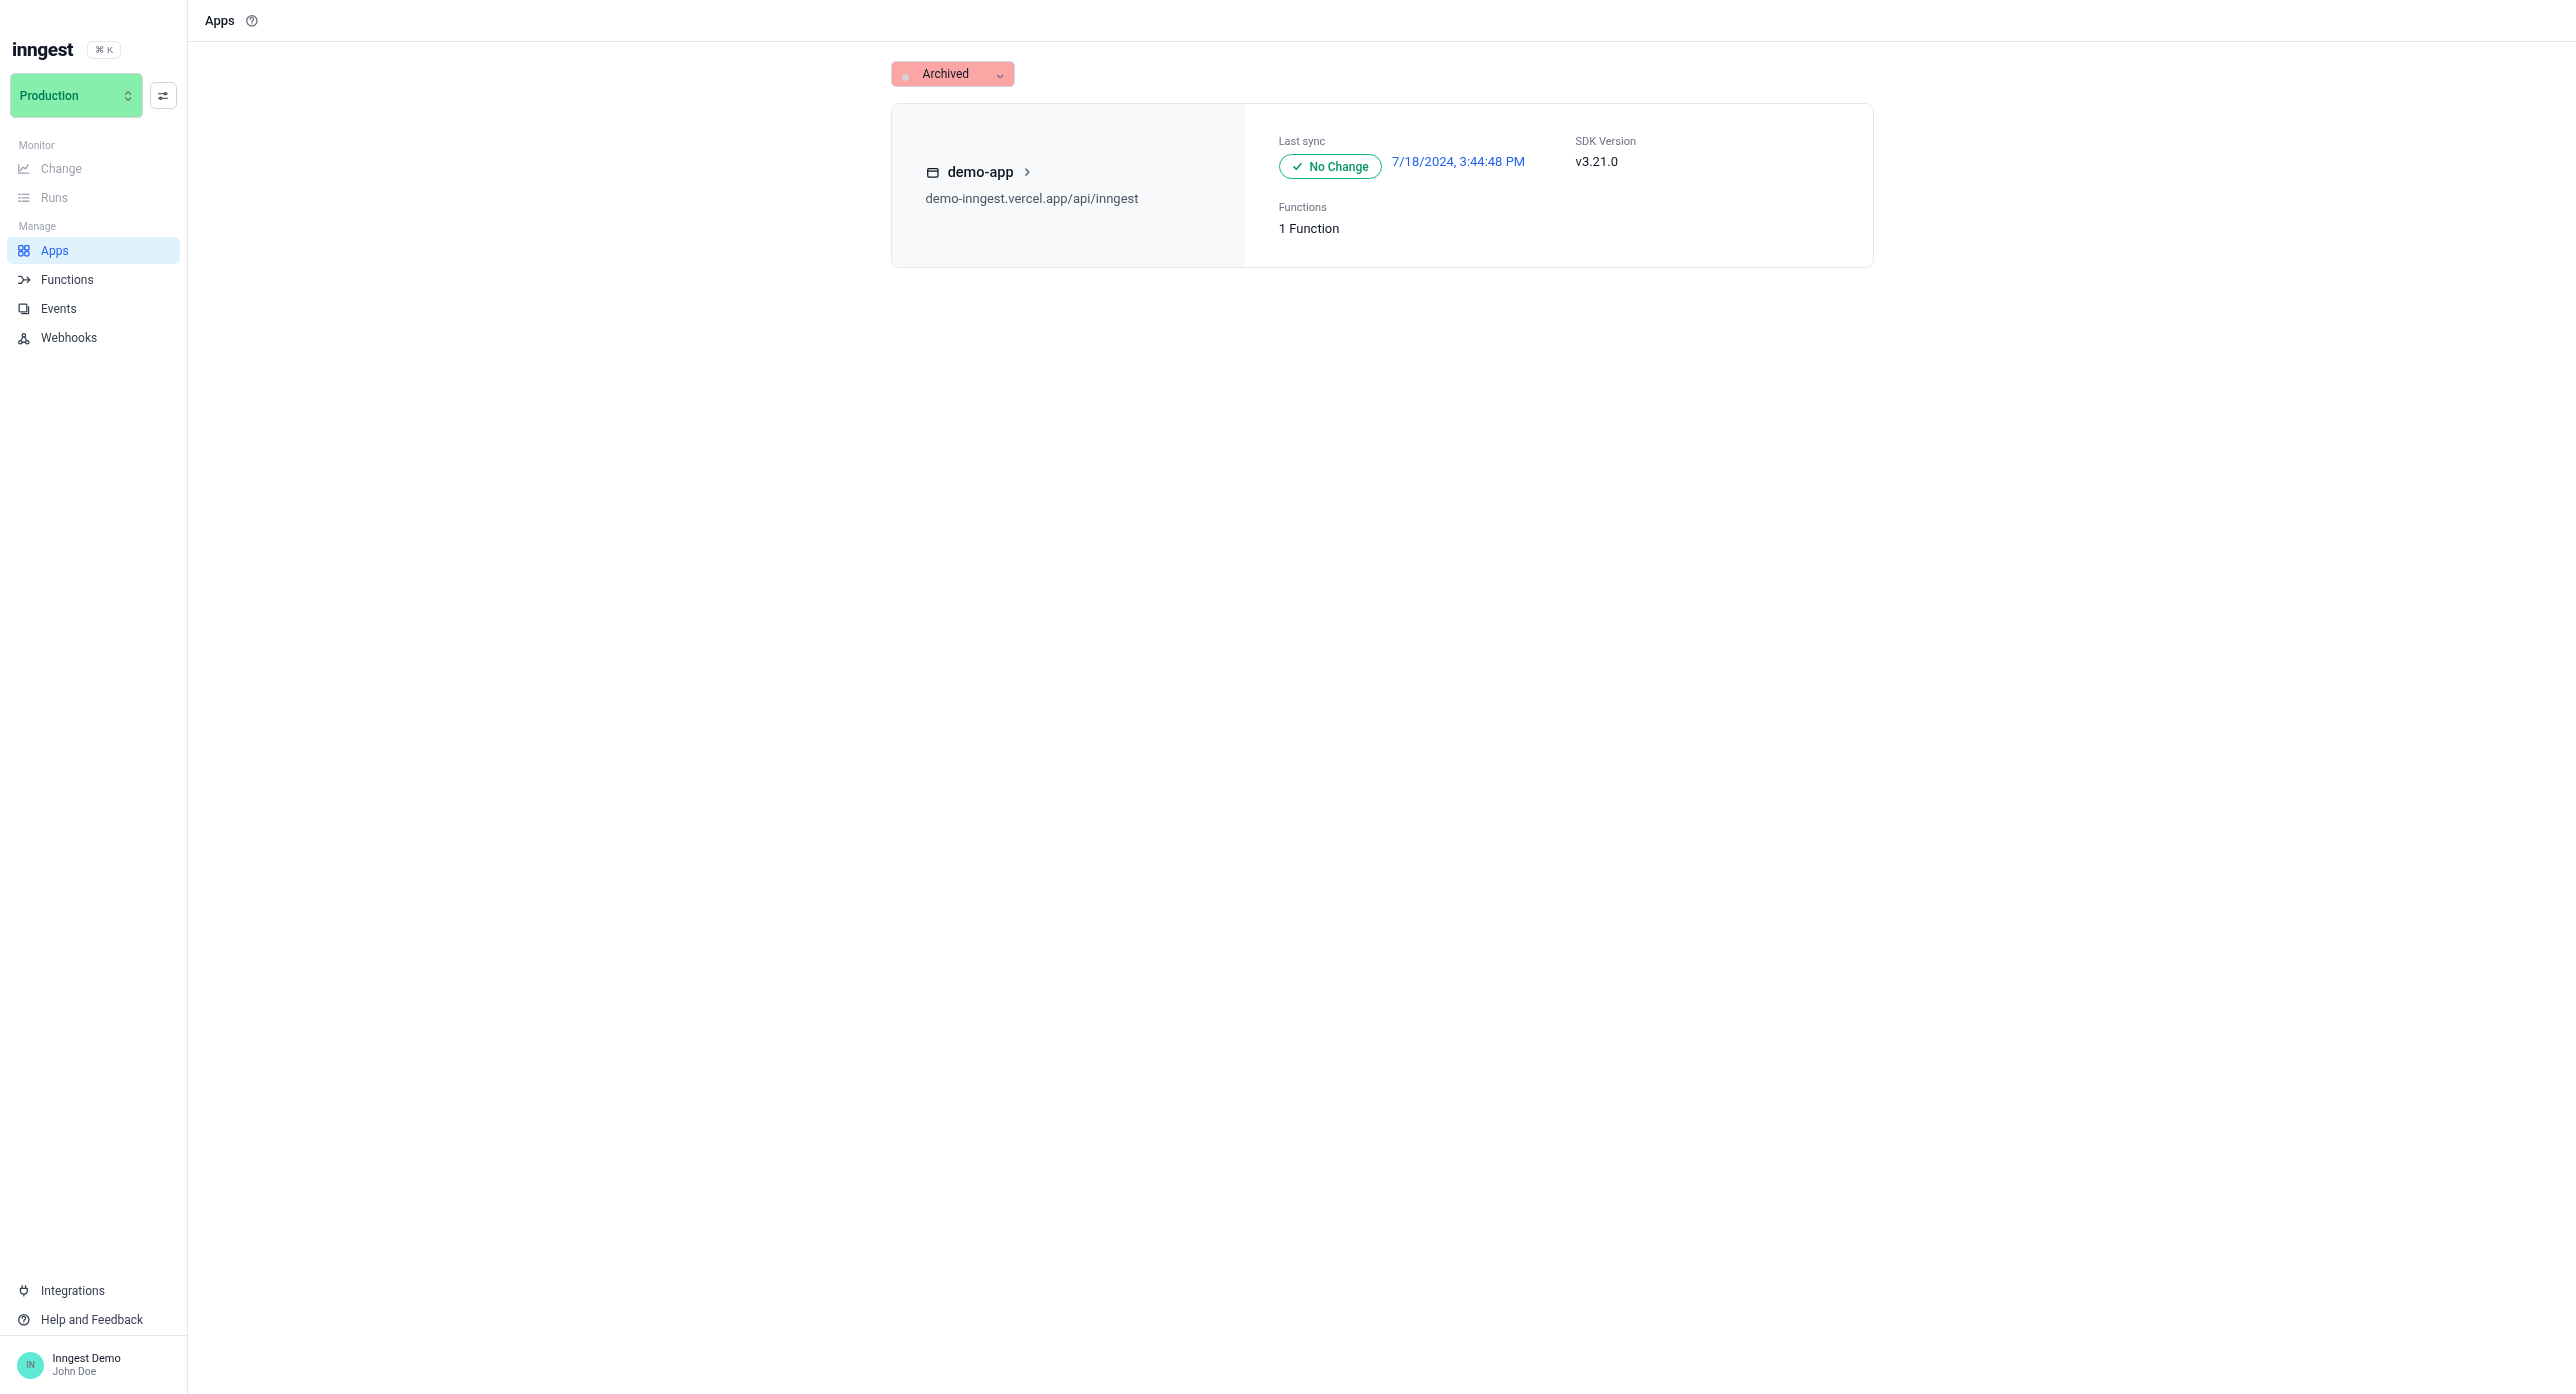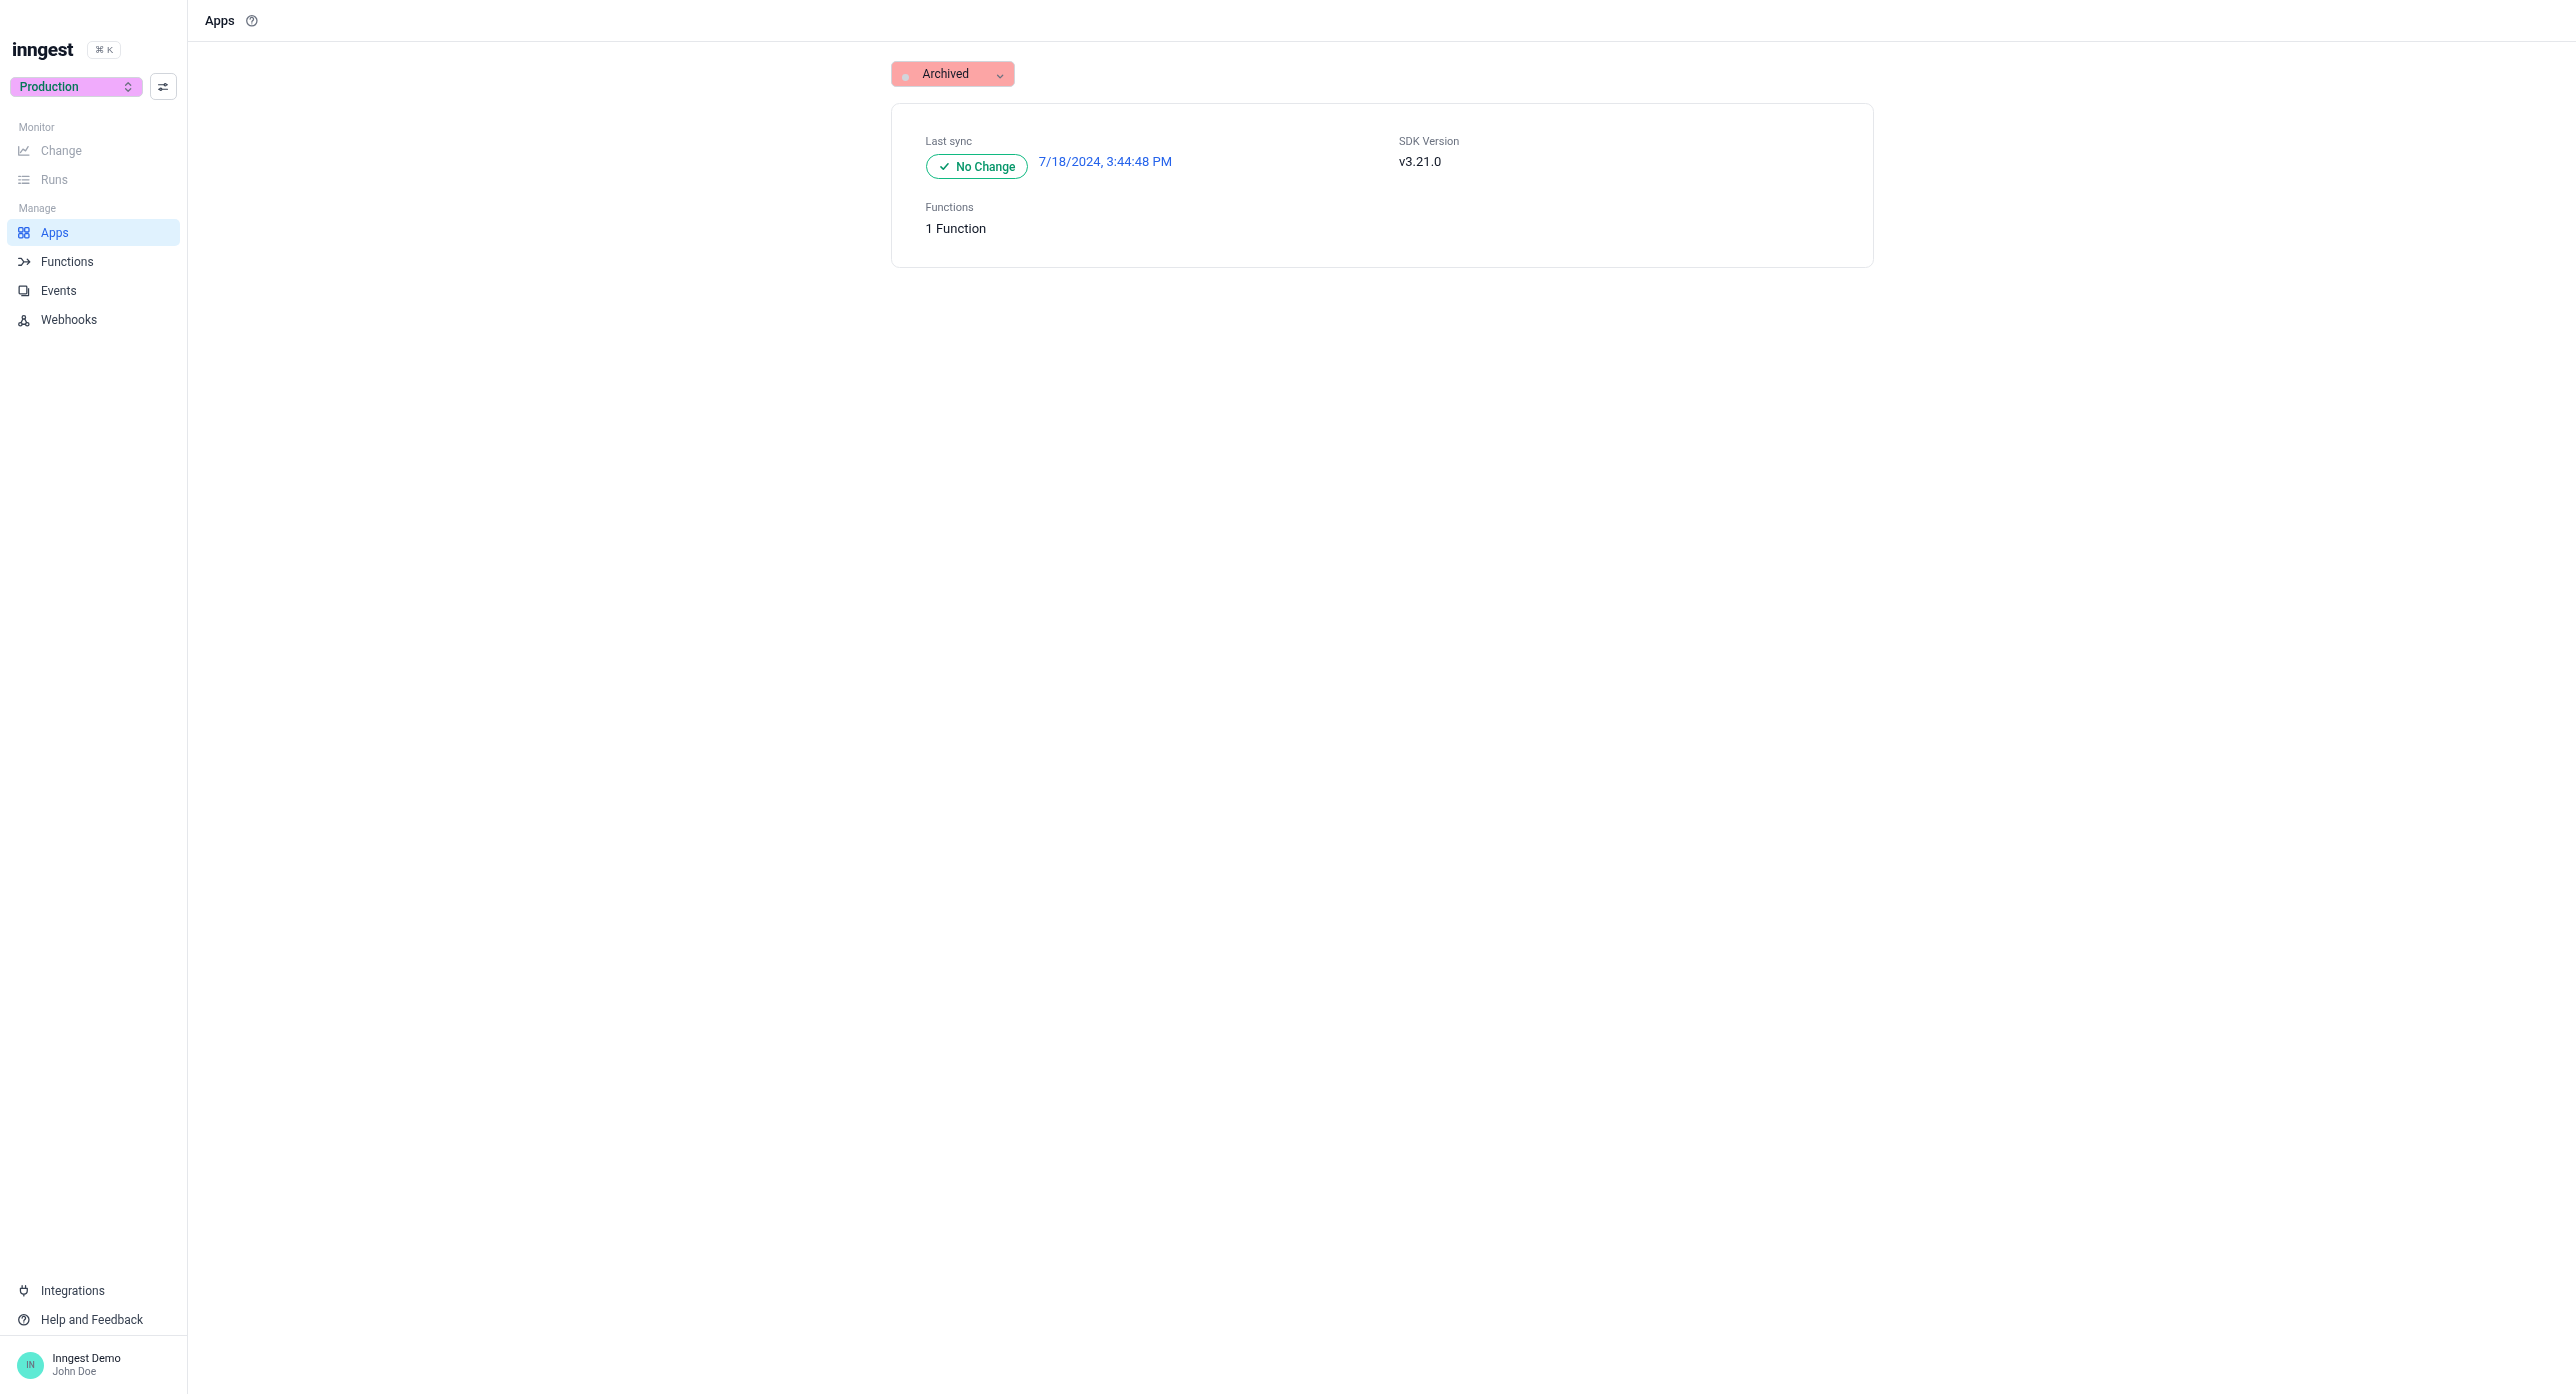--- a/index.html
+++ b/index.html
@@ -5,21 +5,21 @@
 * { box-sizing: border-box; margin: 0; padding: 0; }
 body { font-family: -apple-system, BlinkMacSystemFont, "Segoe UI", Roboto, Helvetica, Arial, sans-serif; font-size: 12px; color: #1f2937; background: #fff; }
 .app { display: flex; height: 100vh; width: 100vw; }
 
 
 .sidebar { width: 188px; border-right: 0.9px solid #e5e7eb; display: flex; flex-direction: column; flex-shrink: 0; }
 .sidebar-top { padding: 10.3px 12px 5.1px; display: flex; align-items: center; gap: 14px; margin-top: 28px; }
 .logo { font-size: 19px; font-weight: 800; letter-spacing: -0.4px; color: #111827; }
 .kbd-btn { border: 0.9px solid #e5e7eb; border-radius: 5.1px; padding: 2.6px 6.8px; font-size: 9.4px; color: #6b7280; background: #fff; display: flex; align-items: center; gap: 1.7px; cursor: pointer; }
 .env-row { padding: 6.8px 10.3px 10.3px; display: flex; gap: 6.8px; align-items: center; }
-.env-select { flex: 1; border: 0.9px solid #d1d5db; border-radius: 5.1px; height: 20px; padding: 0 8.5px; display: flex; align-items: center; justify-content: space-between; color: #047857; font-weight: 500; background: #f0abfc; cursor: pointer; }
+.env-select { flex: 1; border: 0.9px solid #d1d5db; border-radius: 5.1px; height: 45px; padding: 0 8.5px; display: flex; align-items: center; justify-content: space-between; color: #047857; font-weight: 500; background: #86efac; cursor: pointer; }
 .env-settings { border: 0.9px solid #d1d5db; border-radius: 5.1px; width: 27px; height: 27px; display: flex; align-items: center; justify-content: center; cursor: pointer; background: #fff; }
 
 .nav { padding: 3.4px 6.8px; flex: 1; overflow-y: auto; }
 .nav-section-label { font-size: 10.3px; color: #9ca3af; padding: 6.8px 12px 3.4px; font-weight: 400; }
 .nav-item { display: flex; align-items: center; gap: 10.3px; padding: 6.8px 10.3px; border-radius: 5.1px; cursor: pointer; color: #374151; margin-bottom: 1.7px; }
 .nav-item.muted { color: #9ca3af; }
 .nav-item.active { background: #e0f2fe; color: #2563eb; }
 .nav-item .icon { width: 13.7px; height: 13.7px; display: flex; align-items: center; justify-content: center; flex-shrink: 0;}
 .nav-item .icon svg { stroke: currentColor; }
 
@@ -197,20 +197,37 @@
             <span>Archived</span>
             <span style="margin-left: 12px;">
               <svg width="10.3" height="10.3" viewBox="0 0 12 12" fill="none" stroke="#6b7280" stroke-width="1.5" stroke-linecap="round" stroke-linejoin="round">
                   <path d="M3 5l3 3 3-3"></path>
                 </svg>
             </span>
           </div>
         </div>
 
         <div class="app-card">
+          <div class="app-card-left">
+            <div class="app-name-row">
+              <span>
+                <svg width="13.7" height="13.7" viewBox="0 0 16 16" fill="none" stroke="#111827" stroke-width="1.5" stroke-linejoin="round">
+                    <rect x="2" y="3" width="12" height="10" rx="1.5"></rect>
+                    <path d="M2 6h12"></path>
+                  </svg>
+              </span>
+              <span>demo-app</span>
+              <span>
+                <svg width="10.3" height="10.3" viewBox="0 0 12 12" fill="none" stroke="#6b7280" stroke-width="1.8" stroke-linecap="round" stroke-linejoin="round">
+                    <path d="M4.5 2.5L8 6l-3.5 3.5"></path>
+                  </svg>
+              </span>
+            </div>
+            <div class="app-url">demo-inngest.vercel.app/api/inngest</div>
+          </div>
 
           <div class="app-card-right">
             <div>
               <div class="field-label">Last sync</div>
               <div class="sync-row">
                 <span class="sync-badge">
                   <span>
                     <svg width="11" height="11" viewBox="0 0 14 14" fill="none" stroke="#059669" stroke-width="2" stroke-linecap="round" stroke-linejoin="round">
                         <path d="M2.5 7.5l3 3 6-7"></path>
                       </svg>

